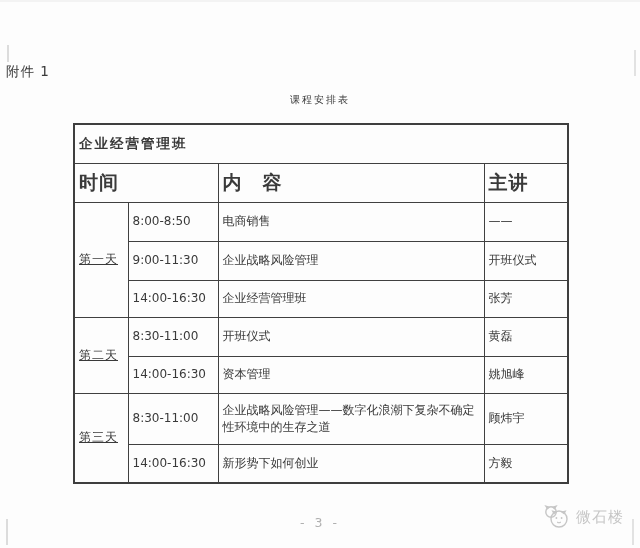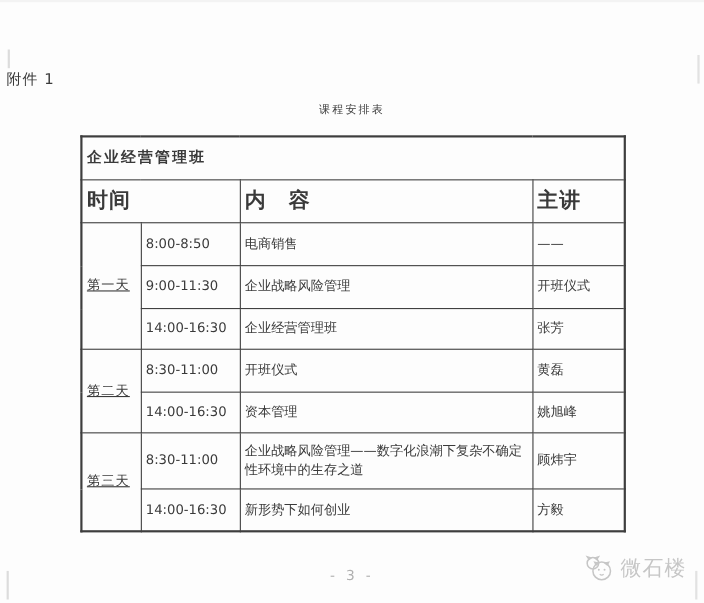--- a/index.html
+++ b/index.html
@@ -53,21 +53,21 @@
   tr.h39 td { height: 37px; }
   td.day-cell { letter-spacing: 1px; text-decoration: underline; }
 
   .page-number {
     position: absolute; left: 0; top: 515px; width: 640px;
     text-align: center; font-size: 12.5px; color: #b0b0b0; letter-spacing: 3px;
   }
   .watermark {
     position: absolute; right: 16px; top: 504px;
     display: flex; align-items: center; gap: 4px;
-    color: #c6c6c6; font-size: 19px; letter-spacing: 1px;
+    color: #c6c6c6; font-size: 15px; letter-spacing: 1px;
   }
   .watermark svg { display: block; }
 </style>
 </head>
 <body>
 
 <div class="top-band"></div>
 <div class="artifact a-left-top"></div>
 <div class="artifact a-right-top"></div>
 <div class="artifact a-left-bot"></div>

